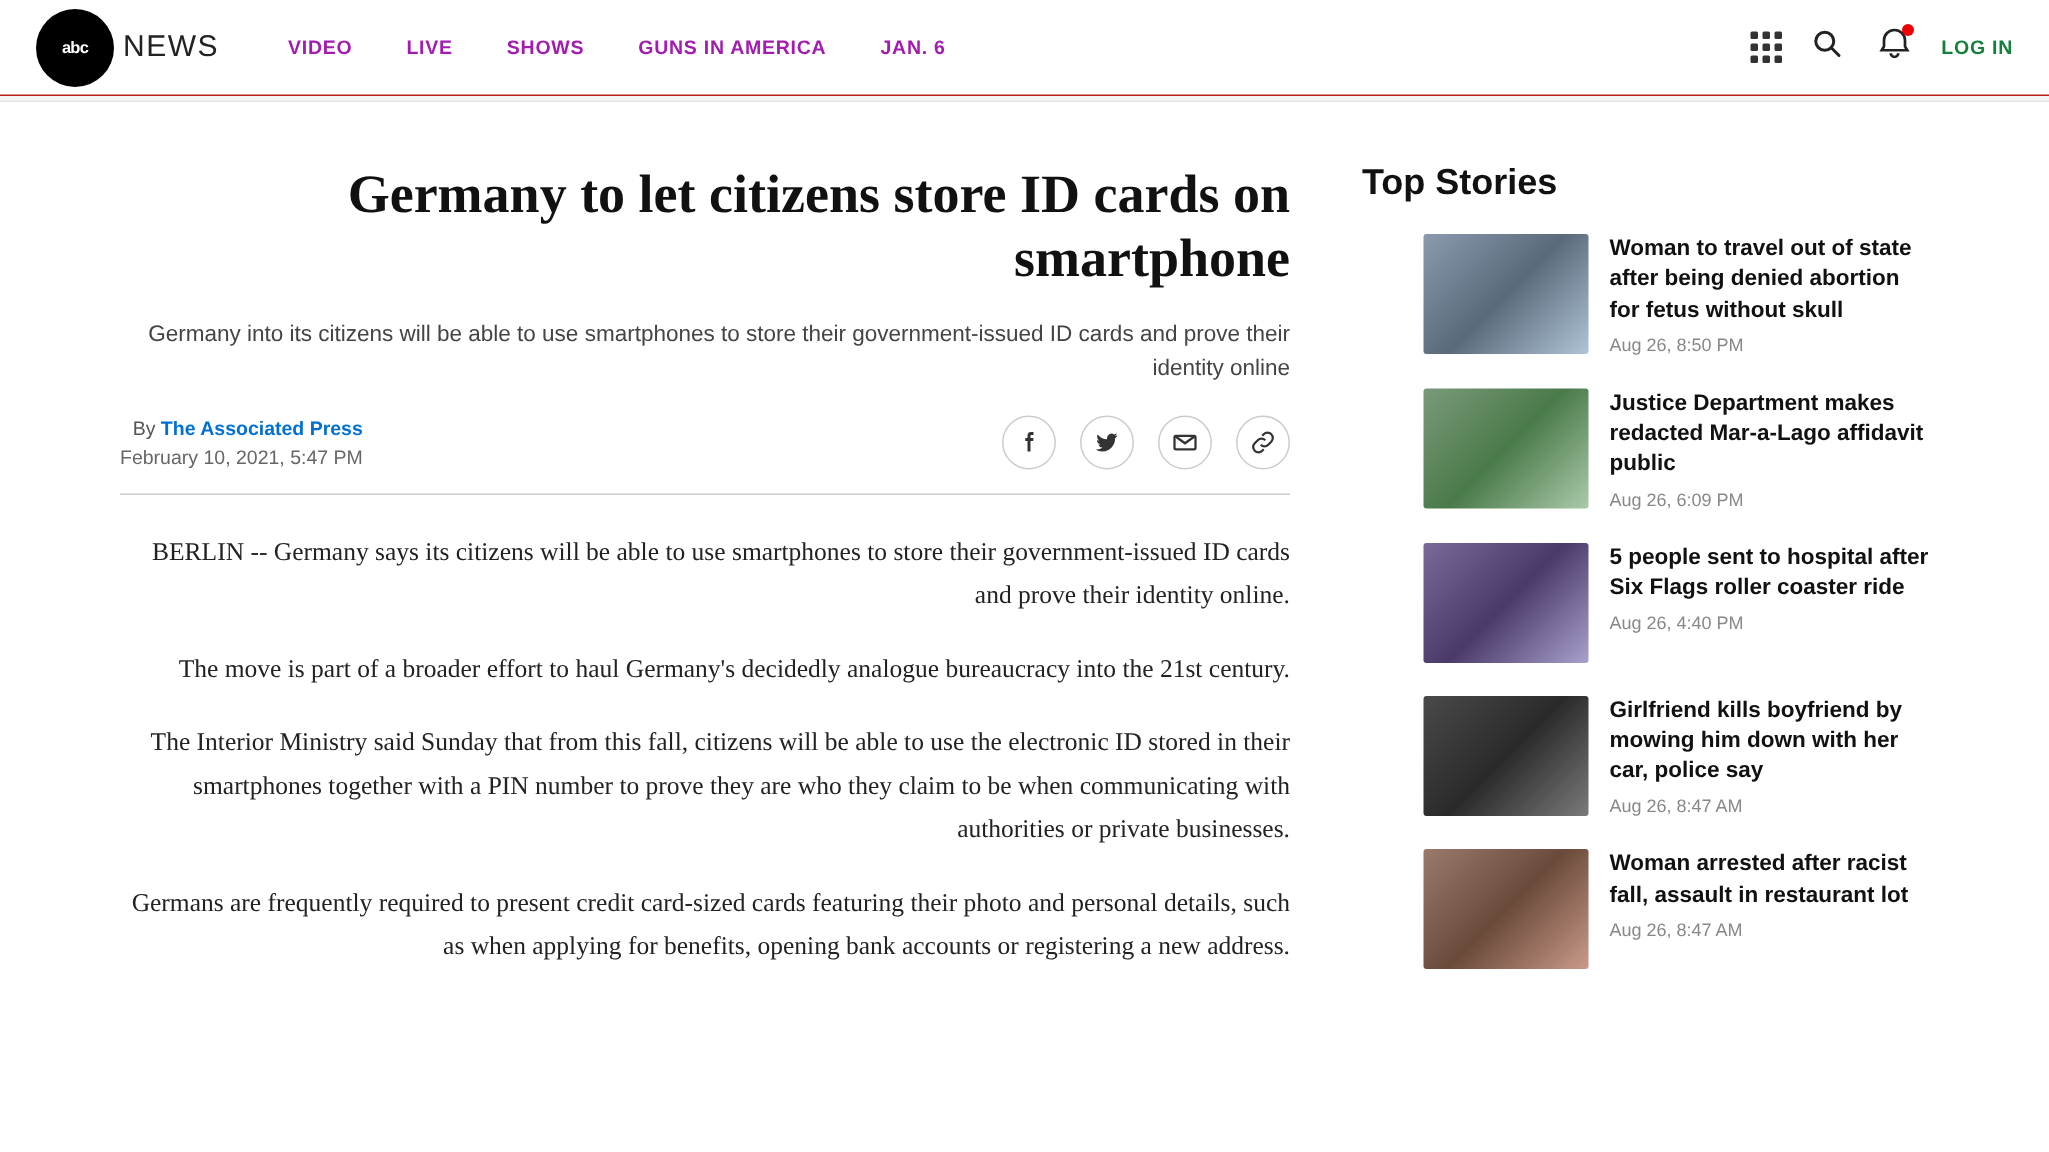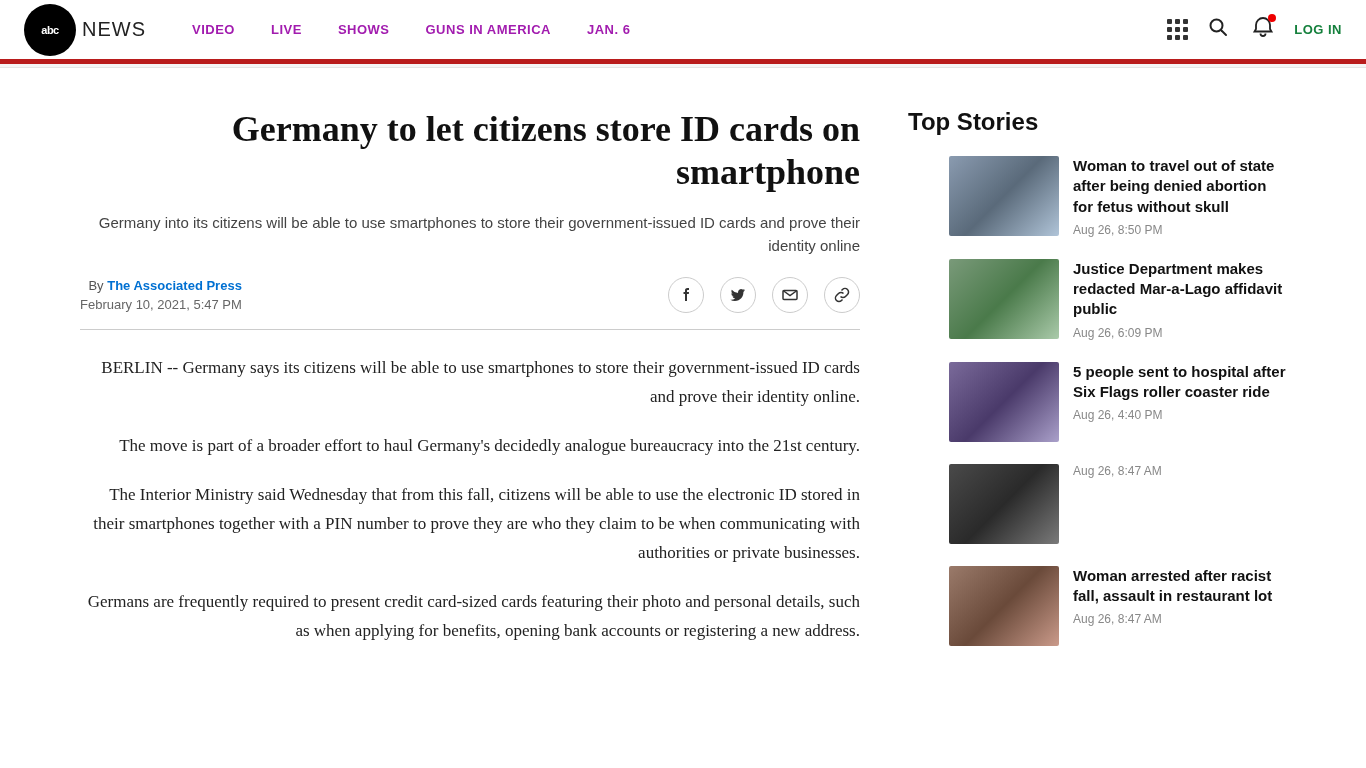--- a/index.html
+++ b/index.html
@@ -4,21 +4,21 @@
   <style>
     * { margin: 0; padding: 0; box-sizing: border-box; }
     body { font-family: 'Georgia', serif; background: #fff; color: #222; }
 
     
     .navbar {
       display: flex;
       align-items: center;
       padding: 0 24px;
       height: 64px;
-      border-bottom: 5px solid #b91c1c;
+      border-bottom: 1px solid #b91c1c;
       background: #fff;
       position: sticky;
       top: 0;
       z-index: 100;
     }
     .navbar-logo {
       display: flex;
       align-items: center;
       margin-right: 32px;
     }
@@ -334,21 +334,21 @@
         </div>
       </div>
     </div>
 
     <hr class="article-divider">
 
     <div class="article-body">
 
     <p>BERLIN -- Germany says its citizens will be able to use smartphones to store their government-issued ID cards and prove their identity online.</p>
         <p>The move is part of a broader effort to haul Germany's decidedly analogue bureaucracy into the 21st century.</p>
-        <p>The Interior Ministry said Wednesday that from this fall, citizens will be able to use the electronic ID stored in their smartphones together with a PIN number to prove they are who they claim to be when communicating with authorities or private businesses.</p>
+        <p>The Interior Ministry said Sunday that from this fall, citizens will be able to use the electronic ID stored in their smartphones together with a PIN number to prove they are who they claim to be when communicating with authorities or private businesses.</p>
         <p>Germans are frequently required to present credit card-sized cards featuring their photo and personal details, such as when applying for benefits, opening bank accounts or registering a new address.</p>
       </div>
   </main>
 
   <aside class="sidebar">
     <h2 class="top-stories-title">Top Stories</h2>
     <div id="stories-container">
 
     <div class="story-item">
           <div class="story-thumb thumb-1"></div>
@@ -367,20 +367,21 @@
         <div class="story-item">
           <div class="story-thumb thumb-3"></div>
           <div class="story-content">
             <div class="story-headline">5 people sent to hospital after Six Flags roller coaster ride</div>
             <div class="story-time">Aug 26, 4:40 PM</div>
           </div>
         </div>
         <div class="story-item">
           <div class="story-thumb thumb-4"></div>
           <div class="story-content">
+            <div class="story-headline">Girlfriend kills boyfriend by mowing him down with her car, police say</div>
             <div class="story-time">Aug 26, 8:47 AM</div>
           </div>
         </div>
         <div class="story-item">
           <div class="story-thumb thumb-5"></div>
           <div class="story-content">
             <div class="story-headline">Woman arrested after racist fall, assault in restaurant lot</div>
             <div class="story-time">Aug 26, 8:47 AM</div>
           </div>
         </div>

